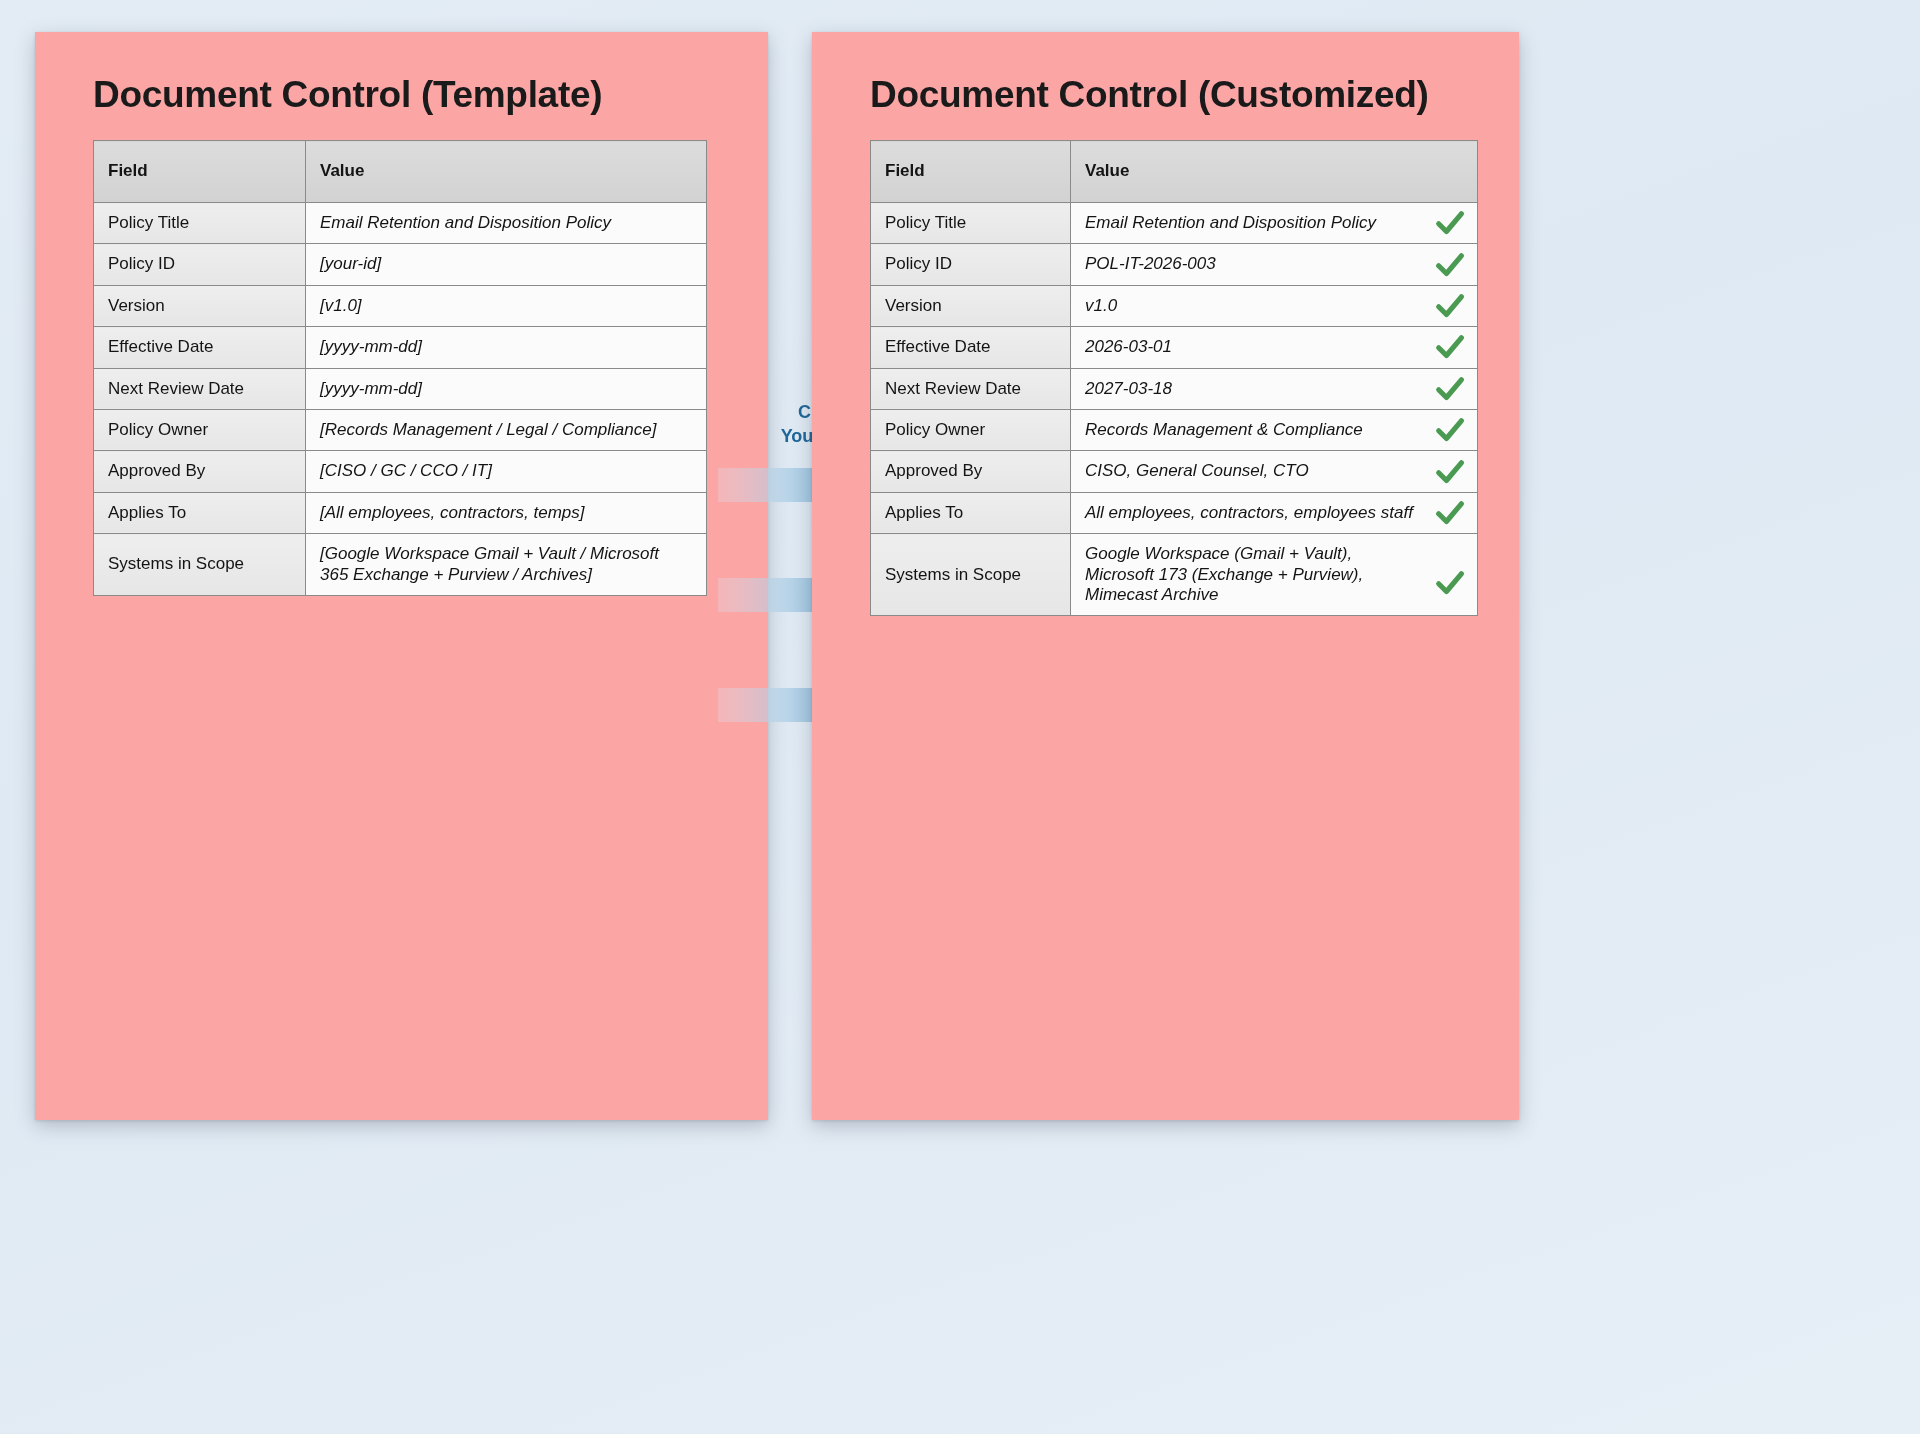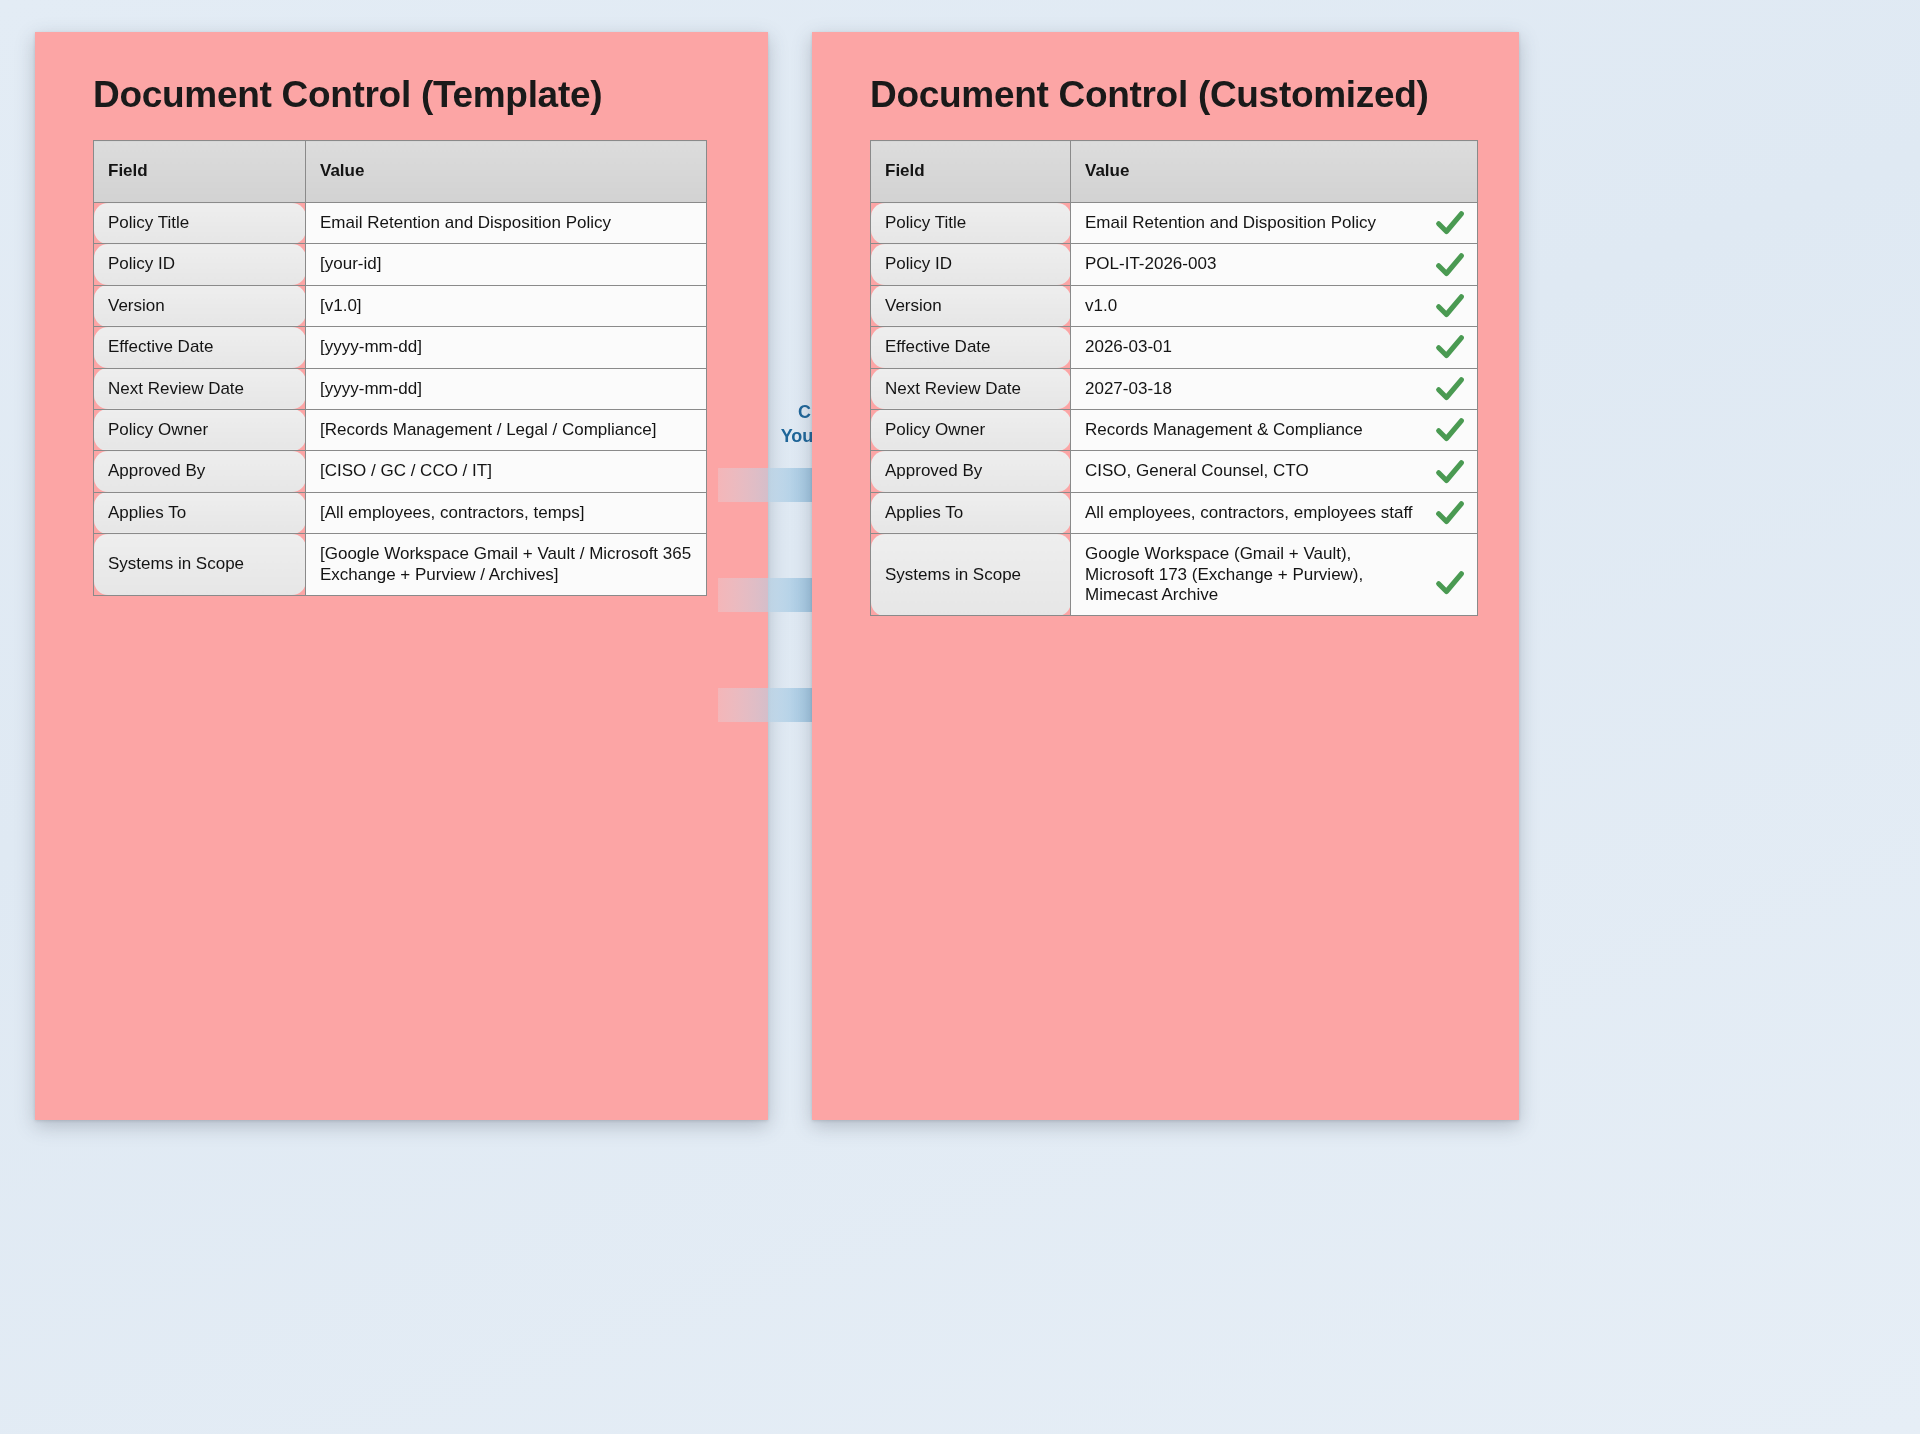--- a/index.html
+++ b/index.html
@@ -61,24 +61,24 @@
     background: linear-gradient(180deg, #dcdcdc 0%, #d2d2d2 100%);
     font-weight: bold;
     text-align: left;
     height: 62px;
     padding-top: 8px;
     padding-bottom: 8px;
   }
 
   .dc-table tbody td.field-cell {
     background: linear-gradient(180deg, #eeeeee 0%, #e6e6e6 100%);
-    border-radius: 14px;
   }
   .dc-table tbody td.value-cell {
     background: #fbfbfb;
+    font-style: italic;
   }
 
   
   .card-left  .col-field { width: 212px; }
   .card-left  .col-value { width: auto; }
   .card-right .col-field { width: 200px; }
   .card-right .col-value { width: auto; }
 
   .placeholder { color: #b5711c; }
 

